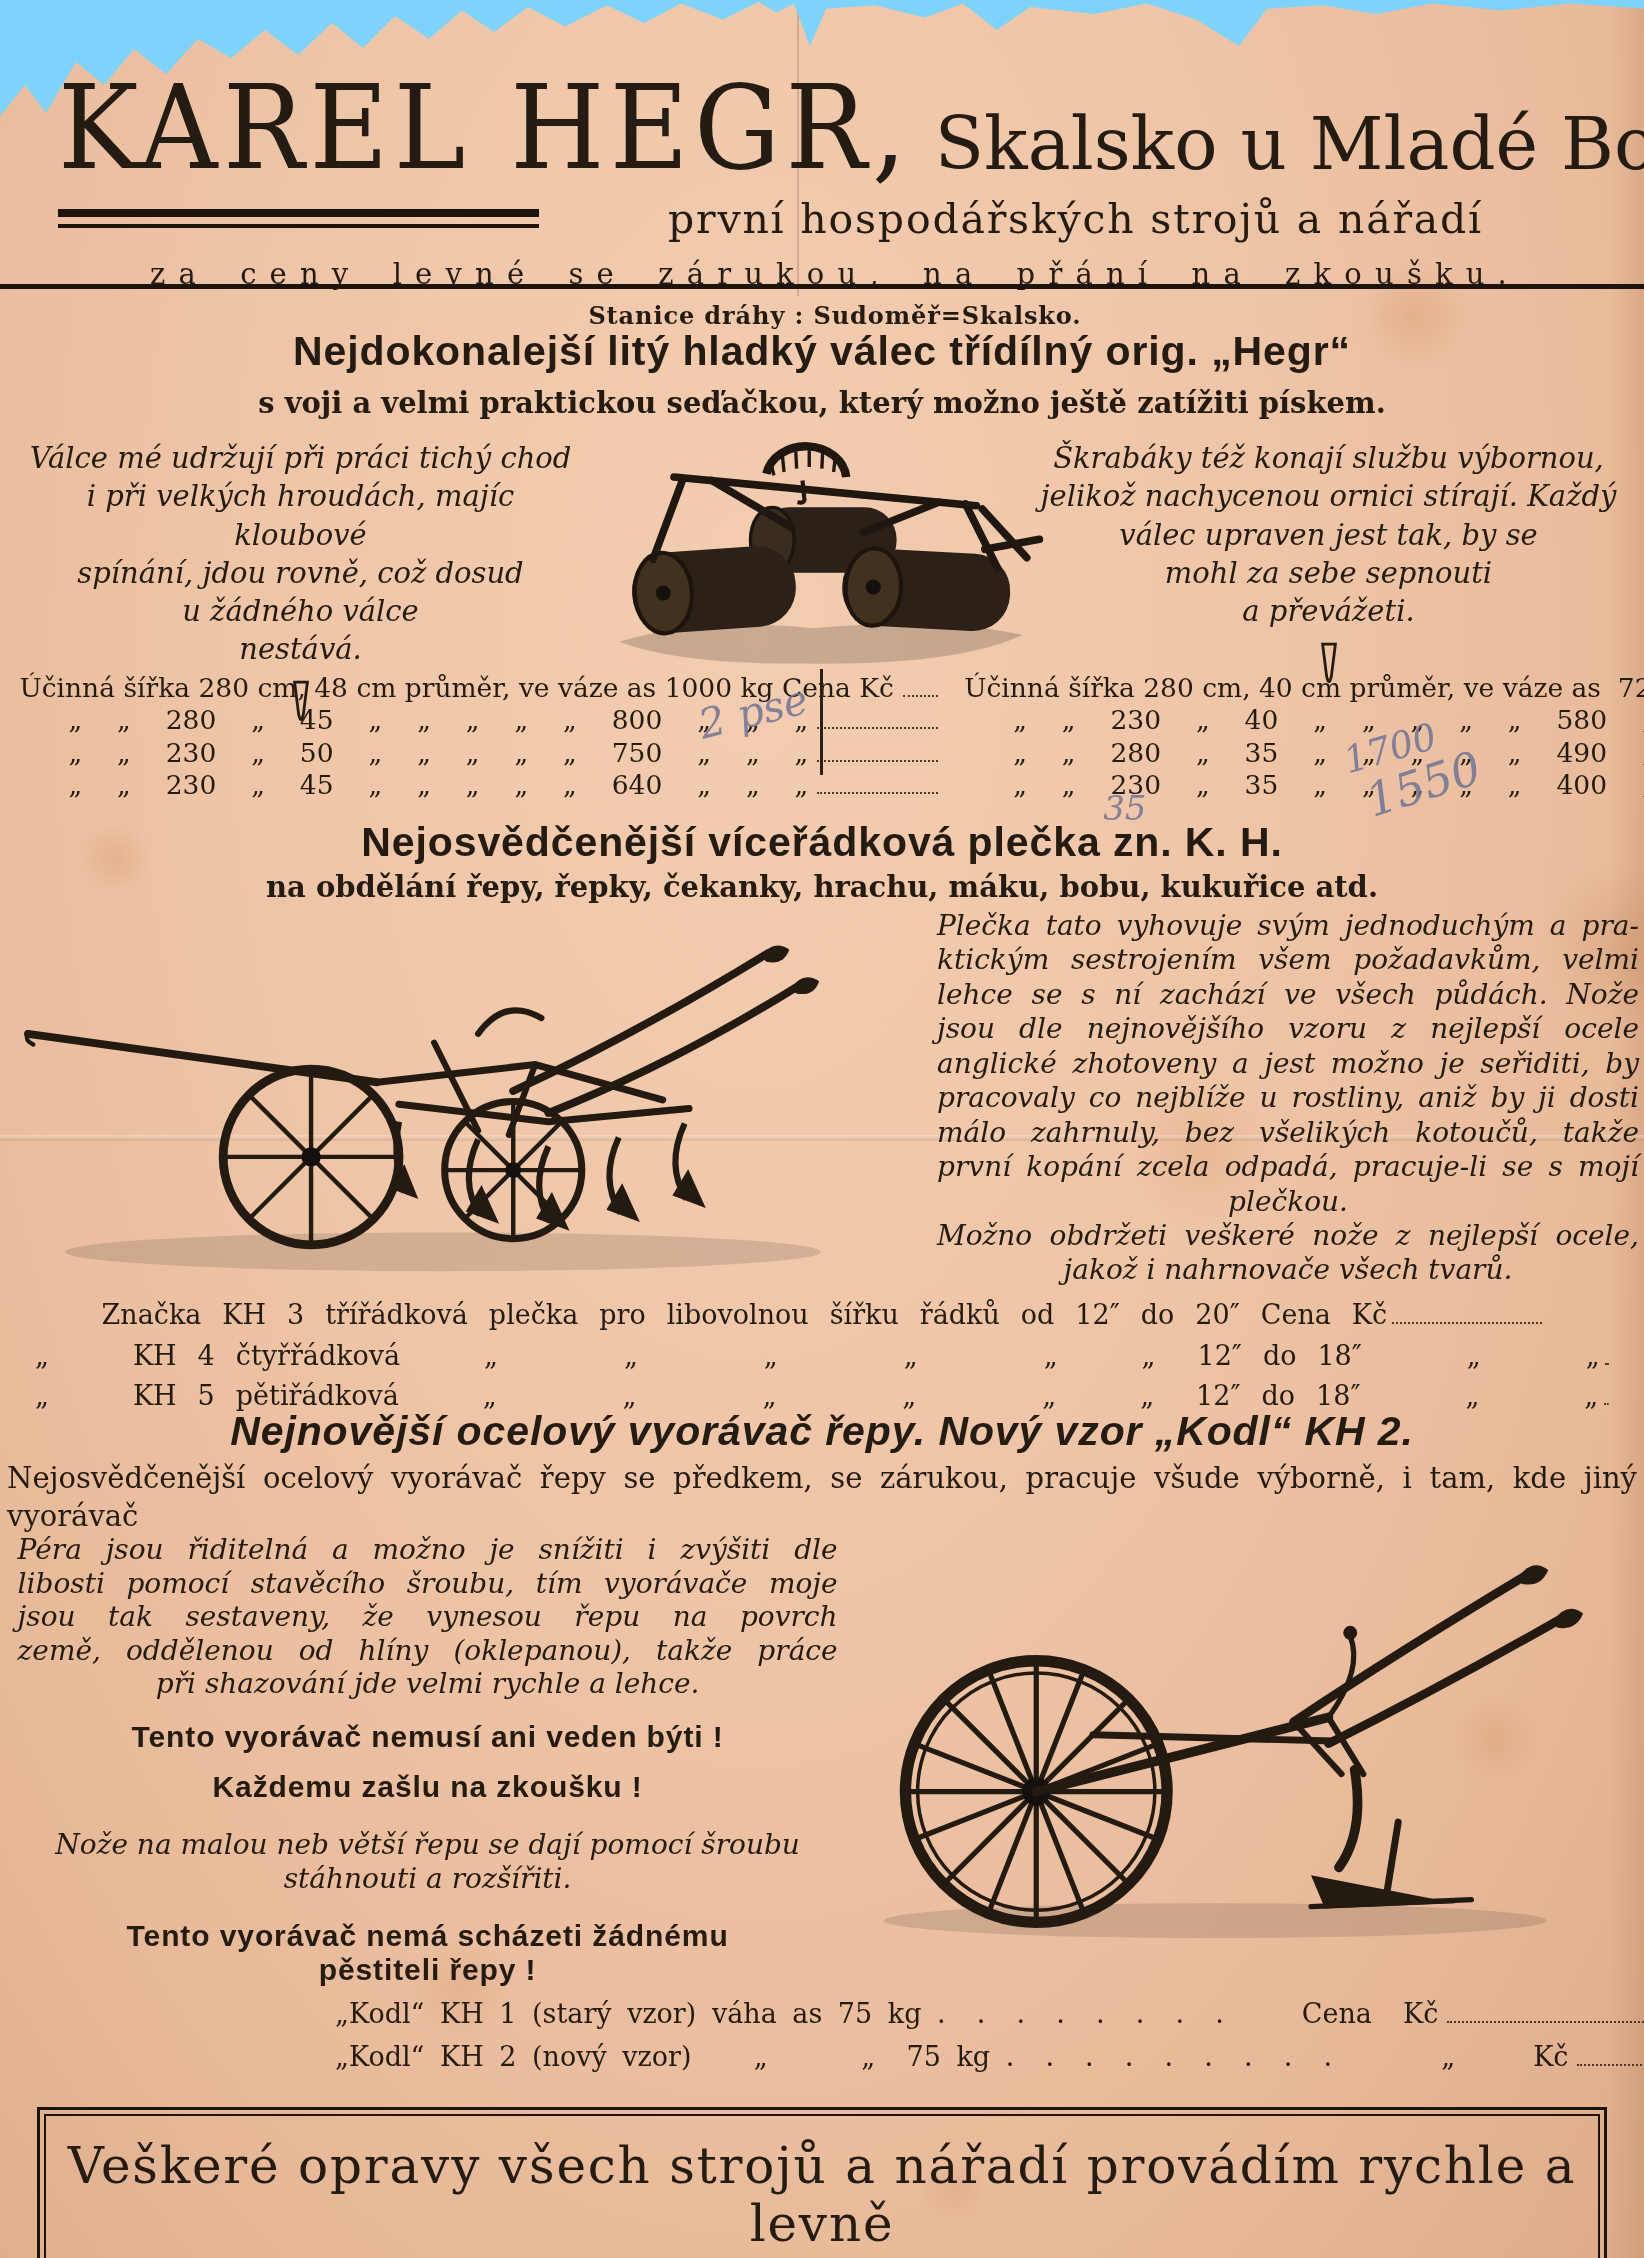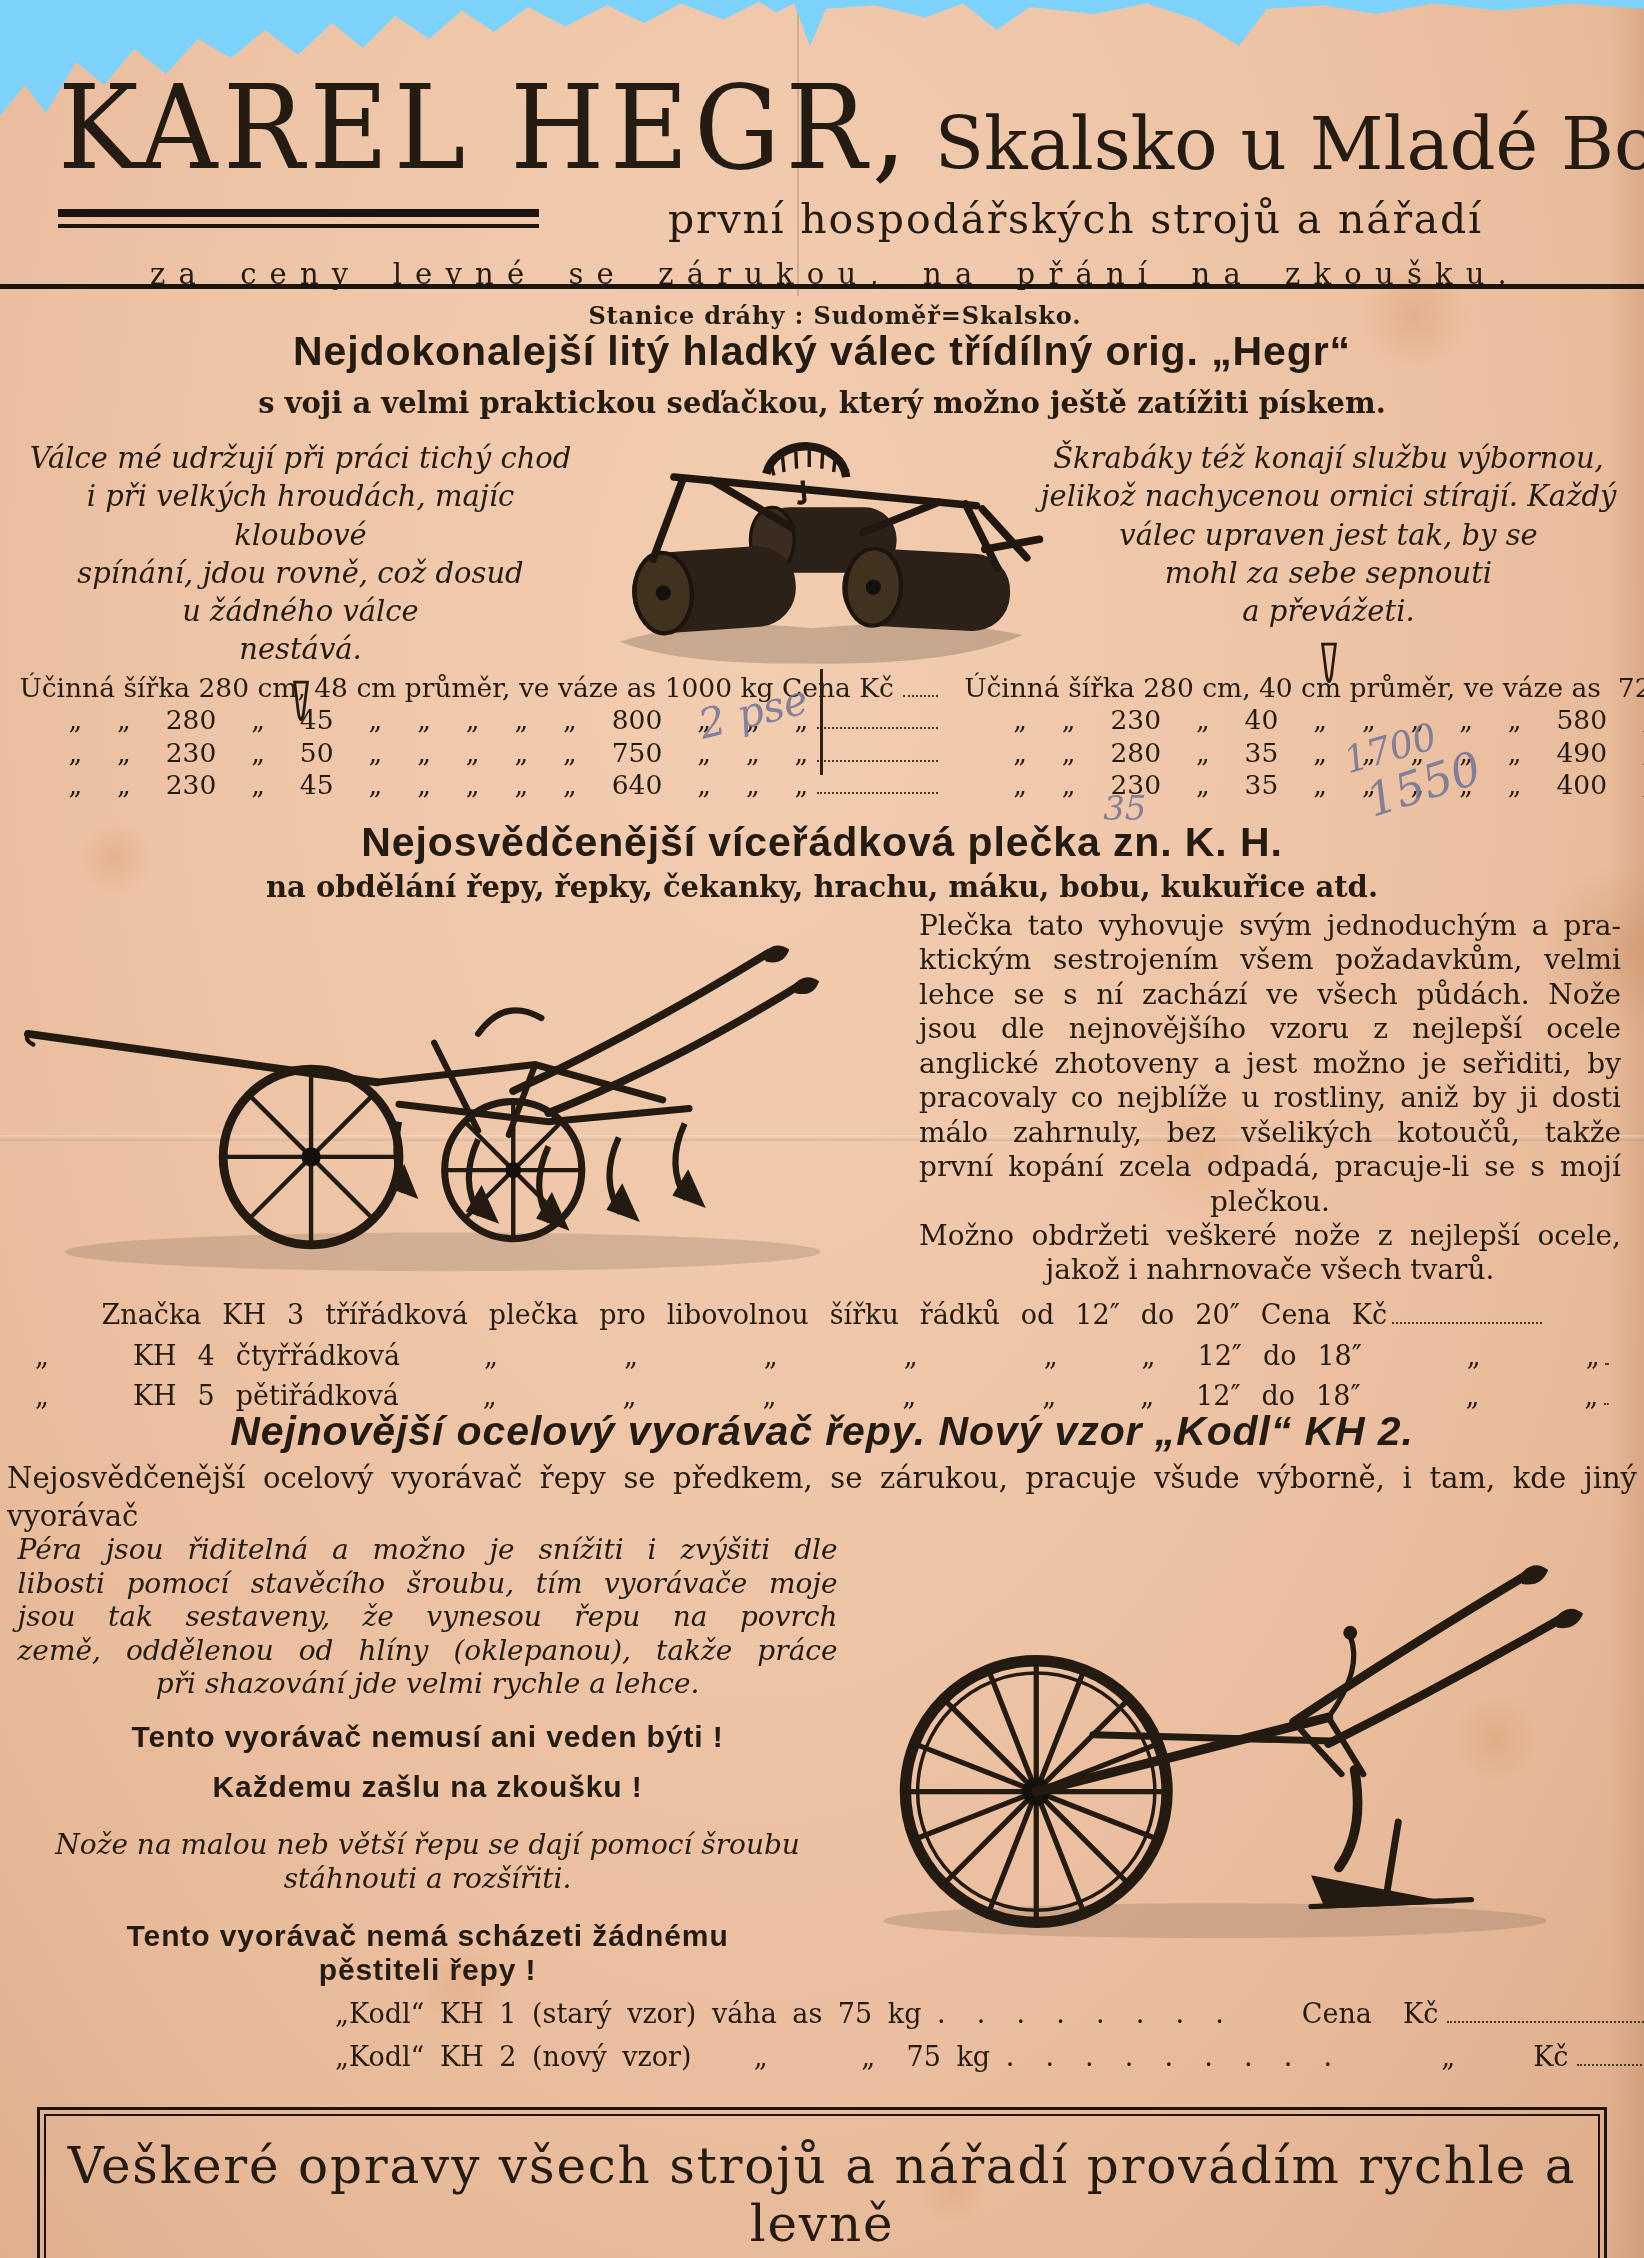--- a/index.html
+++ b/index.html
@@ -51,21 +51,21 @@
   .ptable{top:672px;left:19.4px;right:19.4px;display:flex;gap:23px;}
   .phalf{flex:1;position:relative;}
   .prow{display:flex;align-items:baseline;font-size:26.5px;line-height:1.22;}
   .prow .pre{white-space:pre;}
   .prow .data{word-spacing:26.5px;padding-left:49px;}
   .prow .dots{flex:1;border-bottom:2.6px dotted #46392a;margin:0 3.5px 6.2px 8.8px;min-width:35px;}
   .vdiv{position:absolute;left:50%;top:-3.5px;width:2.6px;height:106px;background:#2a2014;}
   .pencil{position:absolute;font-style:italic;color:#6f7496;opacity:.85;font-size:41px;
           font-family:"DejaVu Serif",serif;pointer-events:none;}
   
-  .s2text{font-size:28px;line-height:1.23;}
+  .s2text{font-style:italic;font-size:28px;line-height:1.23;margin-left:18px;}
   .khrow{display:flex;align-items:baseline;justify-content:center;font-size:27px;line-height:1.5;}
   .khrow .pre{white-space:pre;word-spacing:12.4px;}
   .khrow .dots{width:150px;border-bottom:2.6px dotted #46392a;margin:0 0 6.2px 5.3px;}
   
   .s3para{font-size:29px;line-height:1.32;}
   .s3left .itcol{font-size:28px;line-height:1.2;}
   .bold-claim{font-size:30px;text-align:center;letter-spacing:0.9px;}
   .kodl .prow{font-size:27px;line-height:1.6;}
   .kodl .pre{word-spacing:7px;}
   .kodl .dots{flex:none;width:265px;}

